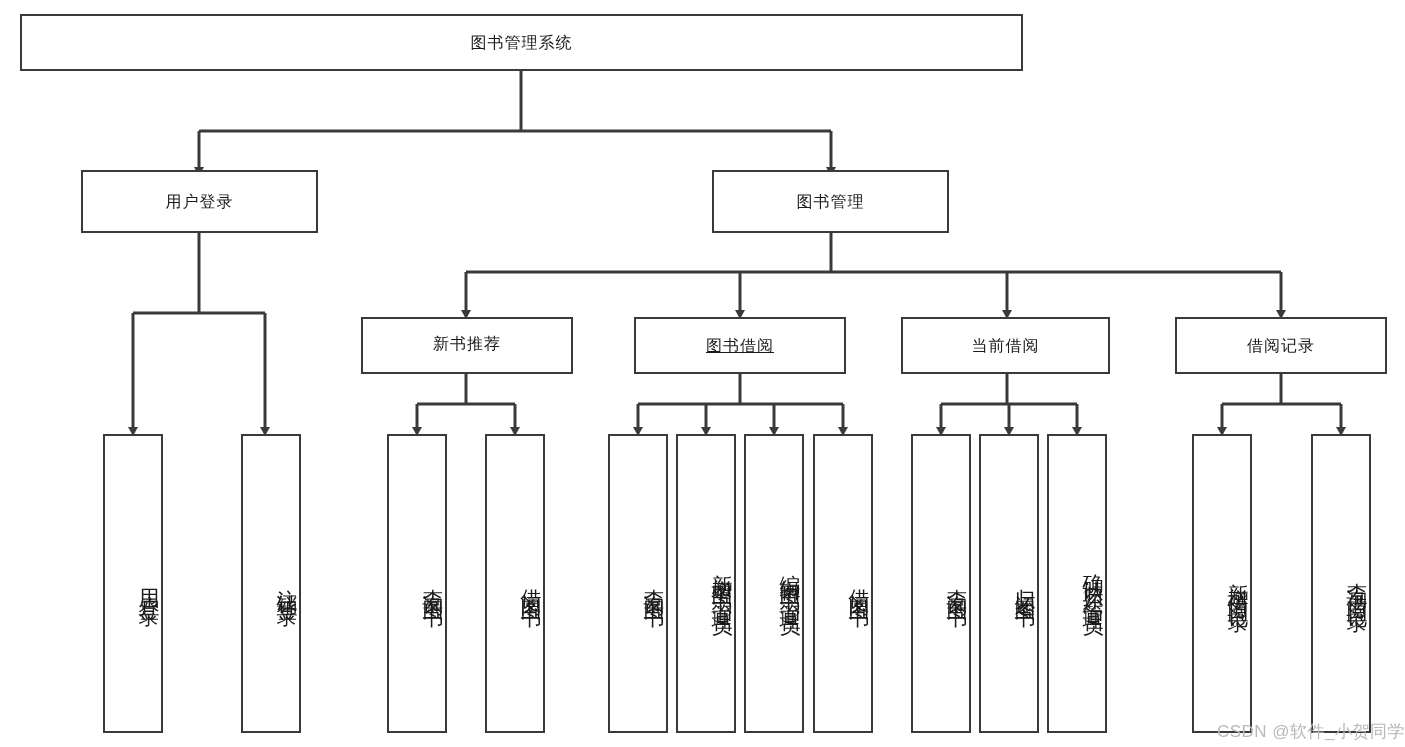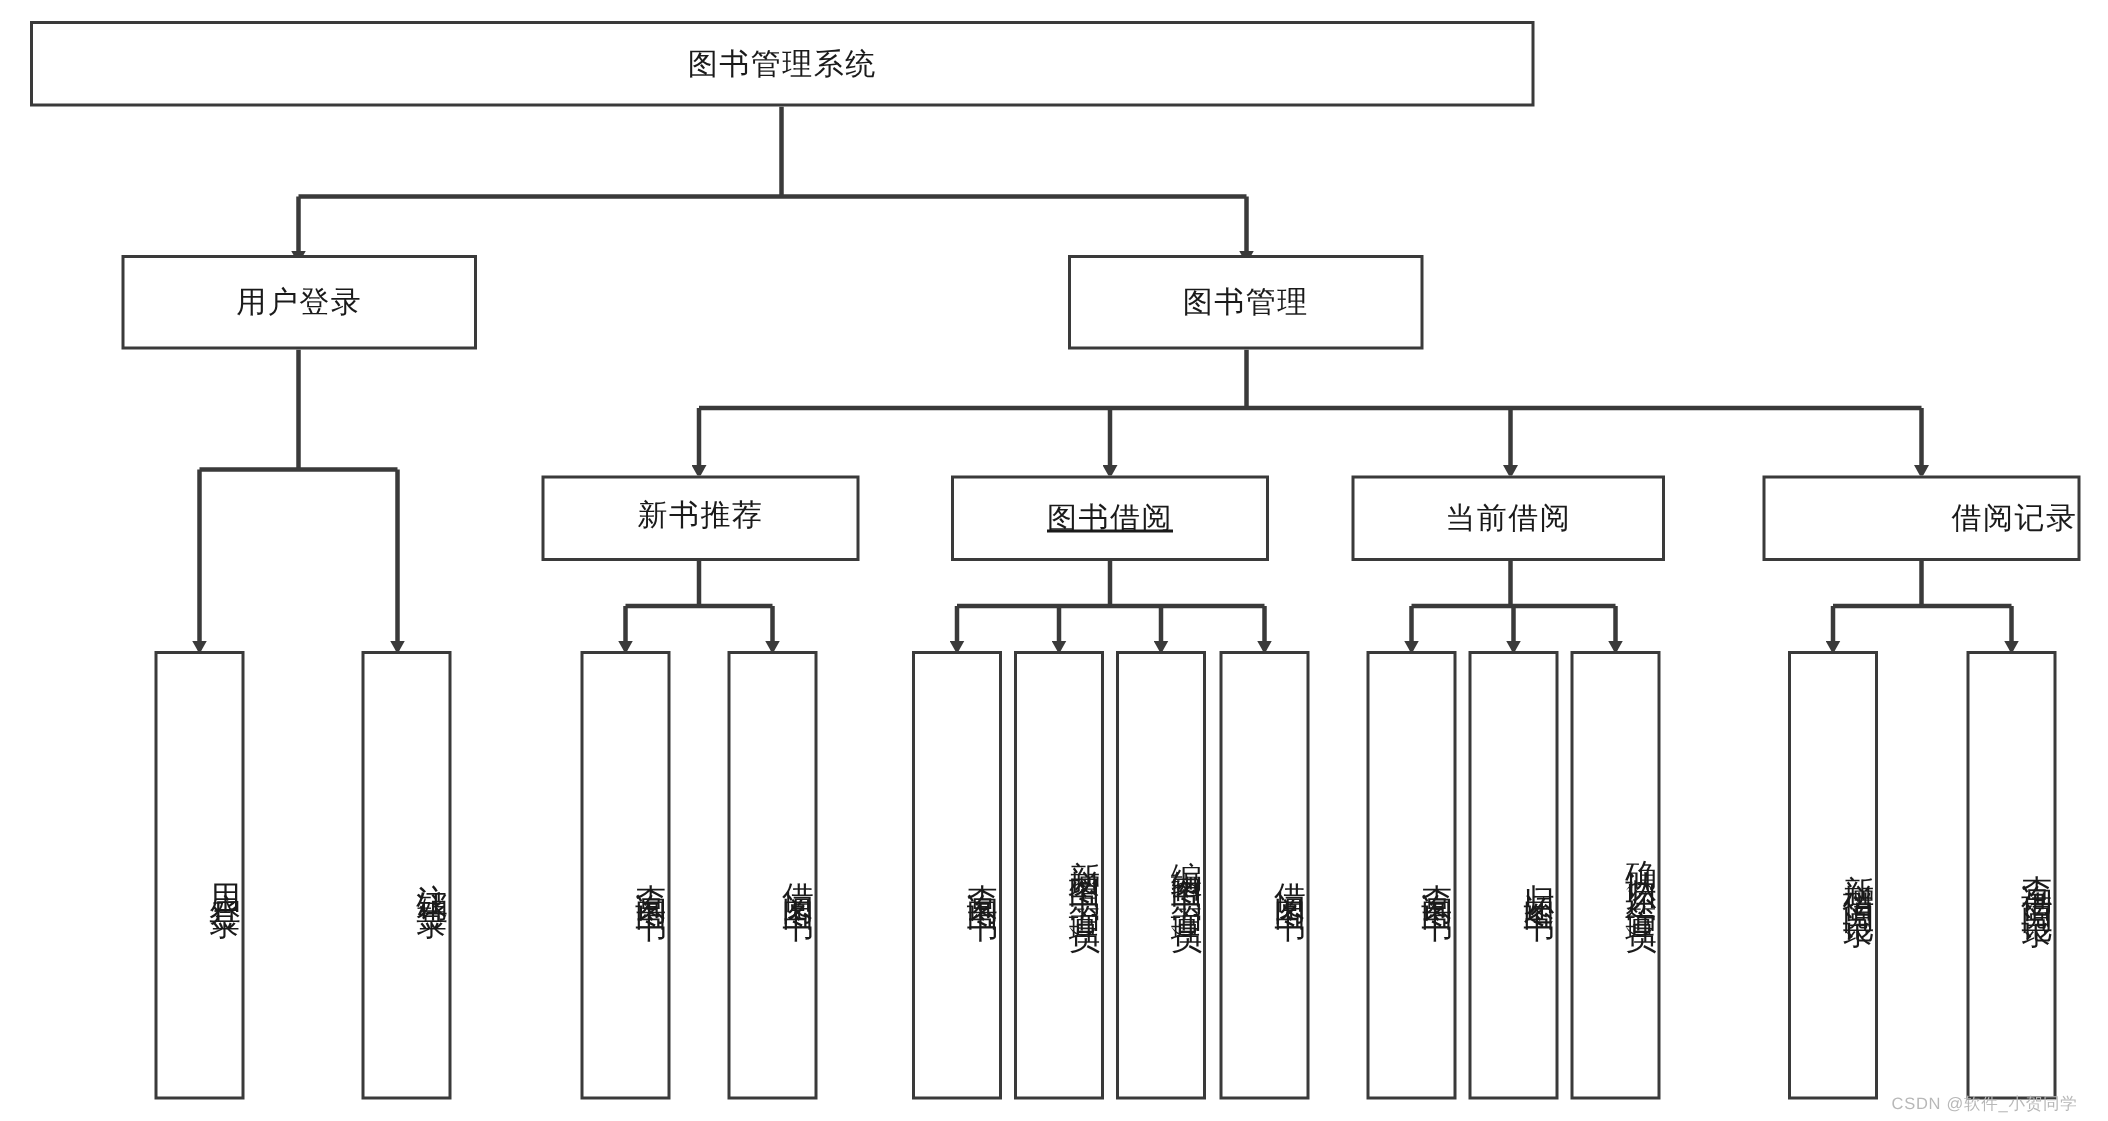--- a/index.html
+++ b/index.html
@@ -30,21 +30,21 @@
     box-sizing: border-box;
     background: #ffffff;
     border: 2px solid #3a3a3a;
     display: flex;
     align-items: center;
     justify-content: center;
     color: #1a1a1a;
     z-index: 5;
   }
   .node-box.horizontal {
-    font-size: 20px;
+    font-size: 16px;
     letter-spacing: 1px;
     line-height: 1.2;
   }
   .node-box.vertical {
     writing-mode: vertical-rl;
     text-orientation: upright;
     font-size: 21px;
     letter-spacing: 6px;
     line-height: 1.15;
     padding: 6px 0;
@@ -53,23 +53,23 @@
   }
   .node-box.vertical.top-aligned {
     align-items: flex-start;
   }
   .node-label {
     display: block;
     white-space: pre-line;
   }
   #watermark {
     position: absolute;
-    right: 20px;
+    right: 0;
     bottom: 4px;
-    font-size: 11px;
+    font-size: 17px;
     color: #b8b8b8;
     z-index: 20;
     white-space: nowrap;
     letter-spacing: 0.5px;
   }
 </style>
 </head>
 <body>
 
 <div id="diagram-root">
@@ -144,21 +144,21 @@
   </div>
 
   <div class="node-box horizontal" style="left:634px; top:317px; width:212px; height:57px;text-decoration:underline;">
     <span class="node-label">图书借阅</span>
   </div>
 
   <div class="node-box horizontal" style="left:901px; top:317px; width:209px; height:57px;">
     <span class="node-label">当前借阅</span>
   </div>
 
-  <div class="node-box horizontal" style="left:1175px; top:317px; width:212px; height:57px;justify-content:flex-end;">
+  <div class="node-box horizontal" style="left:1175px; top:317px; width:212px; height:57px;">
     <span class="node-label">借阅记录</span>
   </div>
 
   <div class="node-box vertical" style="left:103px; top:434px; width:60px; height:299px;">
     <span class="node-label">用户登录</span>
   </div>
 
   <div class="node-box vertical" style="left:241px; top:434px; width:60px; height:299px;">
     <span class="node-label">注销登录</span>
   </div>

